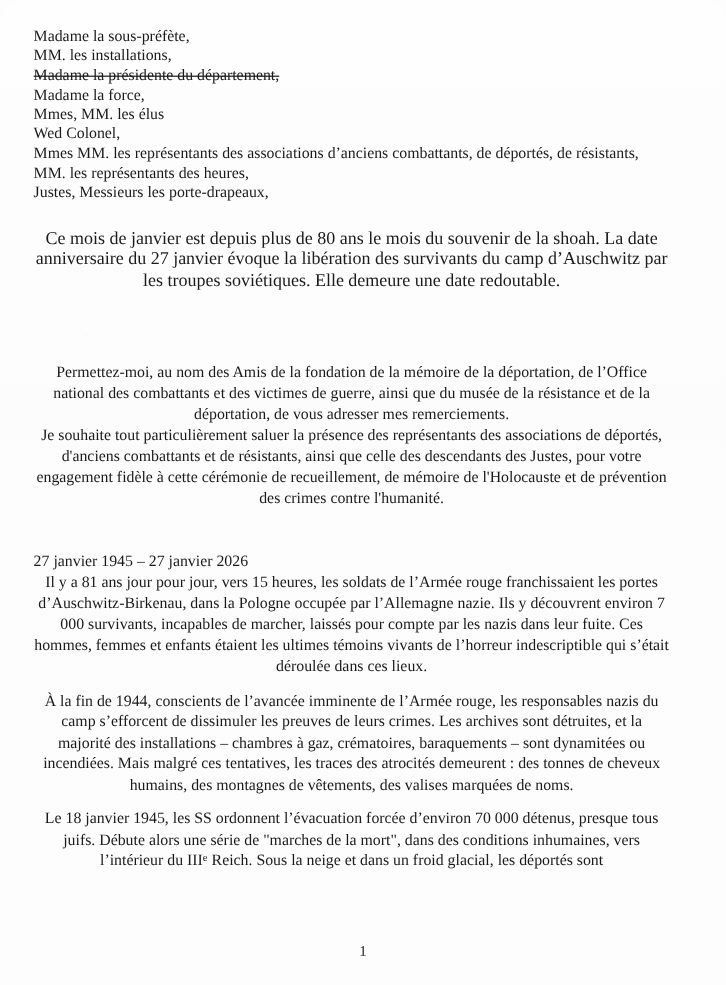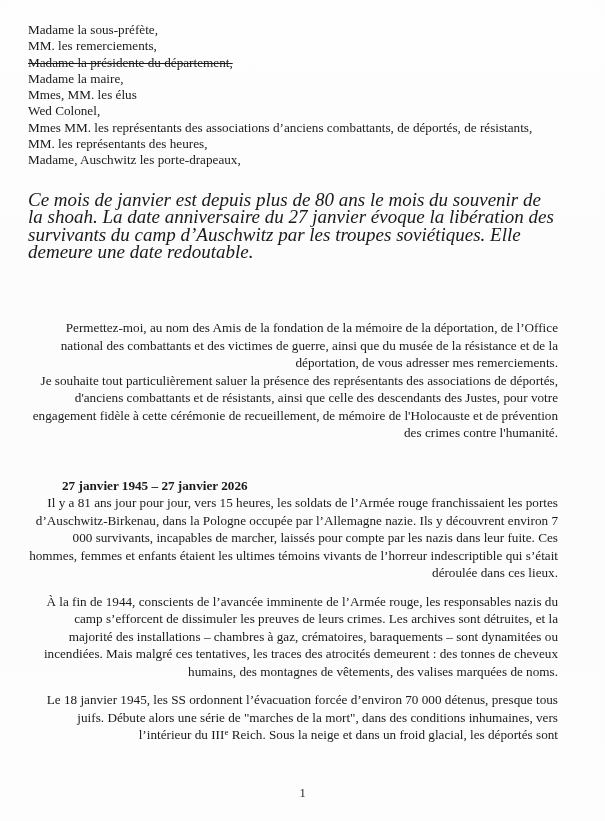--- a/index.html
+++ b/index.html
@@ -44,37 +44,35 @@
     text-decoration-thickness: 1px;
   }
 
   .gap-lg { height: 22px; }
   .gap-md { height: 16px; }
   .gap-sm { height: 11px; }
   .gap-xl { height: 35px; }
   .gap-xxl { height: 42px; }
 
   .italic-para {
-    font-style: italic;
-    font-size: 19px;
+    font-size: 15px;
     line-height: 17.6px;
-    text-align: left;
+    text-align: center;
   }
 
   .body-para {
     font-size: 13.2px;
     line-height: 17.5px;
-    text-align: right;
+    text-align: center;
   }
 
   .heading-bold {
-    font-weight: bold;
+    font-weight: normal;
     font-size: 13.2px;
     line-height: 17.5px;
-    margin-left: 34px;
   }
 
   .page-number {
     position: absolute;
     left: 0;
     right: 0;
     top: 786px;
     text-align: center;
     font-size: 12.5px;
     color: #2a2a2a;
@@ -101,28 +99,28 @@
   }
 </style>
 </head>
 <body>
 
 <div id="page">
   <div id="content">
 
     <div class="salutation-block">
       <div class="salutation-line">Madame la sous-préfète,</div>
-      <div class="salutation-line">MM. les remerciements,</div>
+      <div class="salutation-line">MM. les installations,</div>
       <div class="salutation-line struck">Madame la présidente du département,</div>
-      <div class="salutation-line">Madame la maire,</div>
+      <div class="salutation-line">Madame la force,</div>
       <div class="salutation-line">Mmes, MM. les élus</div>
       <div class="salutation-line">Wed Colonel,</div>
       <div class="salutation-line">Mmes MM. les représentants des associations d’anciens combattants, de déportés, de résistants,</div>
       <div class="salutation-line">MM. les représentants des heures,</div>
-      <div class="salutation-line">Madame, Auschwitz les porte-drapeaux,</div>
+      <div class="salutation-line">Justes, Messieurs les porte-drapeaux,</div>
     </div>
 
     <div class="gap-lg"></div>
 
     <div class="italic-para">Ce mois de janvier est depuis plus de 80 ans le mois du souvenir de la shoah. La date anniversaire du 27 janvier évoque la libération des survivants du camp d’Auschwitz par les troupes soviétiques. Elle demeure une date redoutable.</div>
 
     <div class="gap-md"></div>
 
 
 

